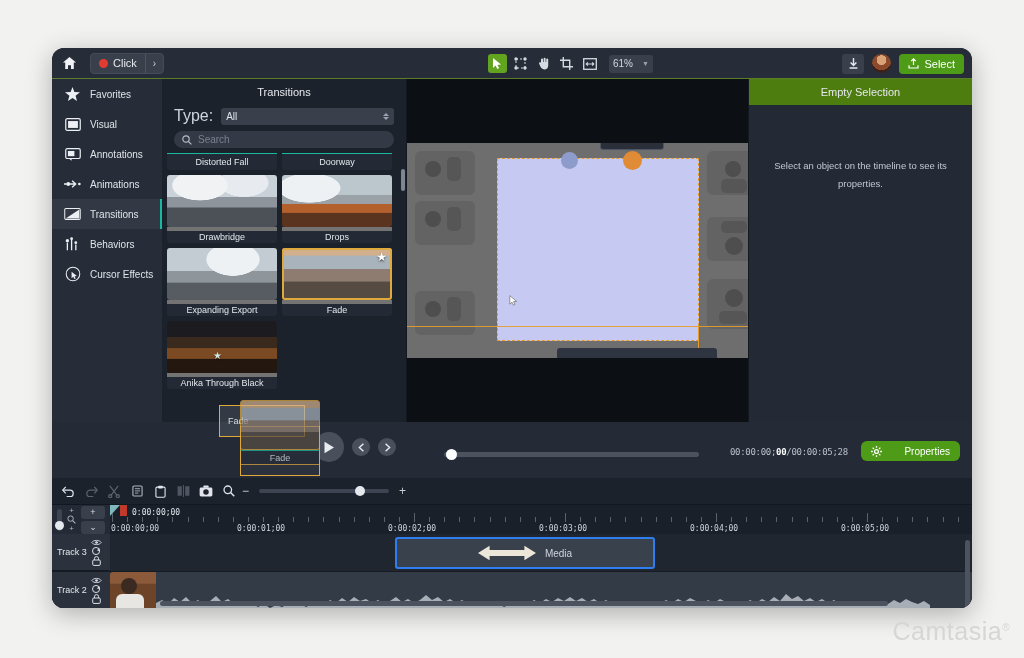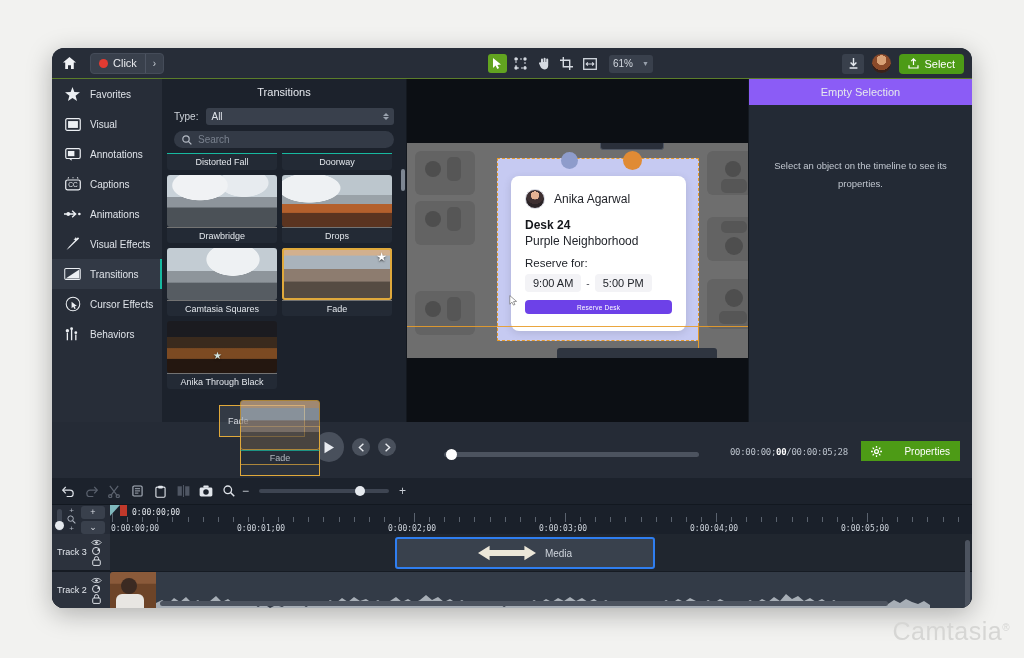--- a/index.html
+++ b/index.html
@@ -119,21 +119,21 @@
   }
   #bin-header {
     height: 26px; background: #1c222c;
     display: flex; align-items: center; justify-content: center;
   }
   #bin-header span { font-size: 11px; color: #e6e9ee; }
   .type-row {
     display: flex; align-items: center; gap: 8px;
     padding: 0 12px; height: 22px;
   }
-  .type-label { font-size: 10px; color: #cfd4db; }
+  .type-label { font-size: 16px; color: #cfd4db; }
   .type-select {
     flex: 1; height: 17px; background: #39404c; border-radius: 3px;
     display: flex; align-items: center; justify-content: space-between;
     padding: 0 5px; cursor: pointer;
   }
   .type-select span { font-size: 10px; color: #dfe3e9; }
   .stepper { display: flex; flex-direction: column; gap: 1px; }
   .stepper i { width: 0; height: 0; border-left: 3px solid transparent; border-right: 3px solid transparent; display:block;}
   .stepper i.up { border-bottom: 3px solid #9aa2ae; }
   .stepper i.dn { border-top: 3px solid #9aa2ae; }
@@ -160,21 +160,21 @@
     border-radius: 0 0 3px 3px;
     display: flex; align-items: center; justify-content: center;
   }
   .cell-name-only span { font-size: 9px; color: #e3e7ec; }
   .thumb {
     position: relative; width: 110px; height: 52px; border-radius: 3px; overflow: hidden;
     background: #6b7480; cursor: pointer;
   }
   .thumb.selected { outline: 2px solid #e0a93b; outline-offset: -2px; }
   .cap {
-    height: 16px; background: #232a35; border-top: 1px solid #737373;
+    height: 16px; background: #232a35; border-top: 4px solid #737373;
     display: flex; align-items: center; justify-content: center;
     border-radius: 0 0 3px 3px;
   }
   .cap span { font-size: 9px; color: #e3e7ec; }
   .star { position: absolute; right: 5px; top: 3px; color: #fff; font-size: 12px; line-height:1; text-shadow: 0 1px 2px rgba(0,0,0,.7);}
   
   .mtn-a { background:
       radial-gradient(ellipse at 30% 20%, #f0f2f4 0 25%, transparent 26%),
       radial-gradient(ellipse at 70% 15%, #e7ebef 0 22%, transparent 23%),
       linear-gradient(#c9d2d9 0 42%, #8d949b 43% 62%, #4b5157 63% 100%); }
@@ -276,21 +276,21 @@
   }
   #tooltip span { font-size: 9px; color: #e3e7ec; }
   .orange-line { position: absolute; background: #e89c2a; }
 
   
   #rightpanel {
     position: absolute; right: 0; top: 31px; width: 224px; height: 343px;
     background: #232a35; border-left: 1px solid #141920;
   }
   #rp-header {
-    height: 26px; background: #8b5cf6; display: flex; align-items: center; justify-content: center;
+    height: 26px; background: #4d7c0f; display: flex; align-items: center; justify-content: center;
   }
   #rp-header span { font-size: 11px; color: #e6e9ee; }
   #rp-empty {
     margin-top: 50px; padding: 0 22px; text-align: center;
   }
   #rp-empty span { font-size: 9.5px; color: #c2c8d1; line-height: 1.5; }
 
   
   #transport {
     position: absolute; left: 0; top: 374px; width: 100%; height: 56px;
@@ -311,21 +311,21 @@
     position: absolute; left: 2px; top: -3px; width: 11px; height: 11px;
     border-radius: 50%; background: #fff; cursor: grab;
   }
   #timecode {
     position: absolute; left: 678px; top: 25px;
     font-family: "DejaVu Sans Mono", monospace; font-size: 9px; color: #b9c0ca; letter-spacing: -.3px;
   }
   #timecode b { color: #ffffff; font-weight: bold; }
   #props-btn {
     position: absolute; right: 12px; top: 19px;
-    height: 20px; padding: 0 10px; border-radius: 0; background: #4d9b16;
+    height: 20px; padding: 0 10px; border-radius: 6px; background: #4d9b16;
     display: flex; align-items: center; gap: 22px; cursor: pointer;
   }
   #props-btn span { font-size: 10px; color: #fff; }
   #small-preview {
     position: absolute; left: 188px; top: 378px; width: 80px; height: 50px;
     border: 1px solid #e0a93b; background: #2b323d; z-index: 38;
   }
 
   
   #tl-toolbar {
@@ -497,75 +497,56 @@
         <svg width="16" height="13" viewBox="0 0 17 14">
             <rect x=".7" y=".7" width="15.6" height="10.6" rx="1.5" fill="none" stroke="#eceff3" stroke-width="1.3"></rect>
             <rect x="3" y="3.2" width="7" height="5.6" fill="#eceff3"></rect>
             <path d="M4 11.3 L7 13.6 L7 11.3 Z" fill="#eceff3"></path>
           </svg>
       </span>
       <span class="rail-label">Annotations</span>
     </div>
     <div class="rail-item">
       <span class="rail-icon">
-        <svg width="16" height="14" viewBox="0 0 17 15">
-            <rect x=".7" y="3.2" width="15.6" height="10.6" rx="2" fill="none" stroke="#eceff3" stroke-width="1.3"></rect>
-            <text x="8.5" y="11" font-size="7" fill="#eceff3" text-anchor="middle" font-family="Liberation Sans">CC</text>
-            <path d="M3 1.6 L4 .4 M8.5 1.3 V.2 M14 1.6 L13 .4" stroke="#eceff3" stroke-width="1.1"></path>
-          </svg>
-      </span>
-      <span class="rail-label">Captions</span>
-    </div>
-    <div class="rail-item">
-      <span class="rail-icon">
         <svg width="17" height="10" viewBox="0 0 18 10">
             <path d="M0 5 H12 M8.6 1.6 L12.4 5 L8.6 8.4" fill="none" stroke="#eceff3" stroke-width="1.4"></path>
             <circle cx="4.5" cy="5" r="2" fill="#eceff3"></circle>
             <circle cx="16.3" cy="5" r="1.4" fill="#eceff3"></circle>
           </svg>
       </span>
       <span class="rail-label">Animations</span>
-    </div>
-    <div class="rail-item">
-      <span class="rail-icon">
-        <svg width="16" height="16" viewBox="0 0 17 17">
-            <path d="M13.8 1.2 L4.2 11.4 L1.6 14.8 L5 12.3 L15 2.6 Z" fill="#eceff3"></path>
-            <path d="M11.5 1 L12.3 2.6 L14 3.4 L12.3 4.2 L11.5 5.8 L10.7 4.2 L9 3.4 L10.7 2.6 Z" fill="#eceff3"></path>
-          </svg>
-      </span>
-      <span class="rail-label">Visual Effects</span>
     </div>
     <div class="rail-item selected">
       <span class="rail-icon">
         <svg width="17" height="12" viewBox="0 0 18 13">
             <rect x=".6" y=".6" width="16.8" height="11.8" rx="1.2" fill="none" stroke="#eceff3" stroke-width="1.1"></rect>
             <path d="M1.6 11.4 L16.4 1.6 L16.4 11.4 Z" fill="#eceff3"></path>
           </svg>
       </span>
       <span class="rail-label">Transitions</span>
-    </div>
-    <div class="rail-item">
-      <span class="rail-icon">
-        <svg width="16" height="16" viewBox="0 0 17 17">
-            <circle cx="8.5" cy="8.5" r="7.2" fill="none" stroke="#eceff3" stroke-width="1.1"></circle>
-            <path d="M7 6 L7 13 L8.8 11.3 L10 13.8 L11.4 13.2 L10.2 10.8 L12.7 10.5 Z" fill="#eceff3"></path>
-          </svg>
-      </span>
-      <span class="rail-label">Cursor Effects</span>
     </div>
     <div class="rail-item">
       <span class="rail-icon">
         <svg width="16" height="15" viewBox="0 0 17 16">
             <path d="M2.5 14 V6 M7 14 V2.5 M11.5 14 V8" stroke="#eceff3" stroke-width="1.4"></path>
             <circle cx="2.5" cy="4" r="1.8" fill="#eceff3"></circle>
             <circle cx="7" cy="1.8" r="1.5" fill="#eceff3"></circle>
             <circle cx="11.5" cy="6" r="1.5" fill="#eceff3"></circle>
           </svg>
       </span>
       <span class="rail-label">Behaviors</span>
+    </div>
+    <div class="rail-item">
+      <span class="rail-icon">
+        <svg width="16" height="16" viewBox="0 0 17 17">
+            <circle cx="8.5" cy="8.5" r="7.2" fill="none" stroke="#eceff3" stroke-width="1.1"></circle>
+            <path d="M7 6 L7 13 L8.8 11.3 L10 13.8 L11.4 13.2 L10.2 10.8 L12.7 10.5 Z" fill="#eceff3"></path>
+          </svg>
+      </span>
+      <span class="rail-label">Cursor Effects</span>
     </div>
     <div class="rail-more">
       <span>More</span>
     </div>
   </div>
 
   <div id="bin">
     <div id="bin-header">
       <span>Transitions</span>
     </div>
@@ -609,21 +590,21 @@
 
         <div class="cell">
           <div class="thumb mtn-c"></div>
           <div class="cap">
             <span>Drops</span>
           </div>
         </div>
         <div class="cell">
           <div class="thumb mtn-d"></div>
           <div class="cap">
-            <span>Camtasia Squares</span>
+            <span>Expanding Export</span>
           </div>
         </div>
 
         <div class="cell">
           <div class="thumb mtn-e selected">
             <span class="star">★</span>
           </div>
           <div class="cap">
             <span>Fade</span>
           </div>
@@ -675,37 +656,20 @@
       <div class="bg-dot" style="left:318px;top:146px;width:18px;height:18px;"></div>
       <div class="bg-pill" style="left:312px;top:168px;width:28px;height:13px;"></div>
 
       <div id="top-chip"></div>
 
       <div id="sel-region">
         <div class="big-dot" style="left:63px;top:-7px;width:17px;height:17px;background:#8e9ccb;"></div>
         <div class="big-dot" style="left:125px;top:-8px;width:19px;height:19px;background:#e08b35;"></div>
       </div>
 
-      <div id="reserve-card">
-        <div class="rc-user">
-          <div class="rc-avatar"></div>
-          <div class="rc-name">Anika Agarwal</div>
-        </div>
-        <div class="rc-desk">Desk 24</div>
-        <div class="rc-nb">Purple Neighborhood</div>
-        <div class="rc-res">Reserve for:</div>
-        <div class="rc-times">
-          <div class="rc-time">9:00 AM</div>
-          <div class="rc-dash">-</div>
-          <div class="rc-time">5:00 PM</div>
-        </div>
-        <div class="rc-btn">
-          <span>Reserve Desk</span>
-        </div>
-      </div>
 
       <svg id="cursor-ptr" width="9" height="11" viewBox="0 0 9 11">
         <path d="M.8 .6 L.8 9.2 L3 7.2 L4.4 10.1 L6 9.4 L4.5 6.6 L7.6 6.4 Z" fill="#ffffff" stroke="#5a5a5a" stroke-width=".6"></path>
       </svg>
 
       <div class="orange-line" style="left:0;top:183px;width:382px;height:1px;opacity:.9;"></div>
       <div class="orange-line" style="left:291px;top:183px;width:1px;height:32px;"></div>
 
       <div id="tooltip">
         <span>Click, hold, and drag to select region</span>

